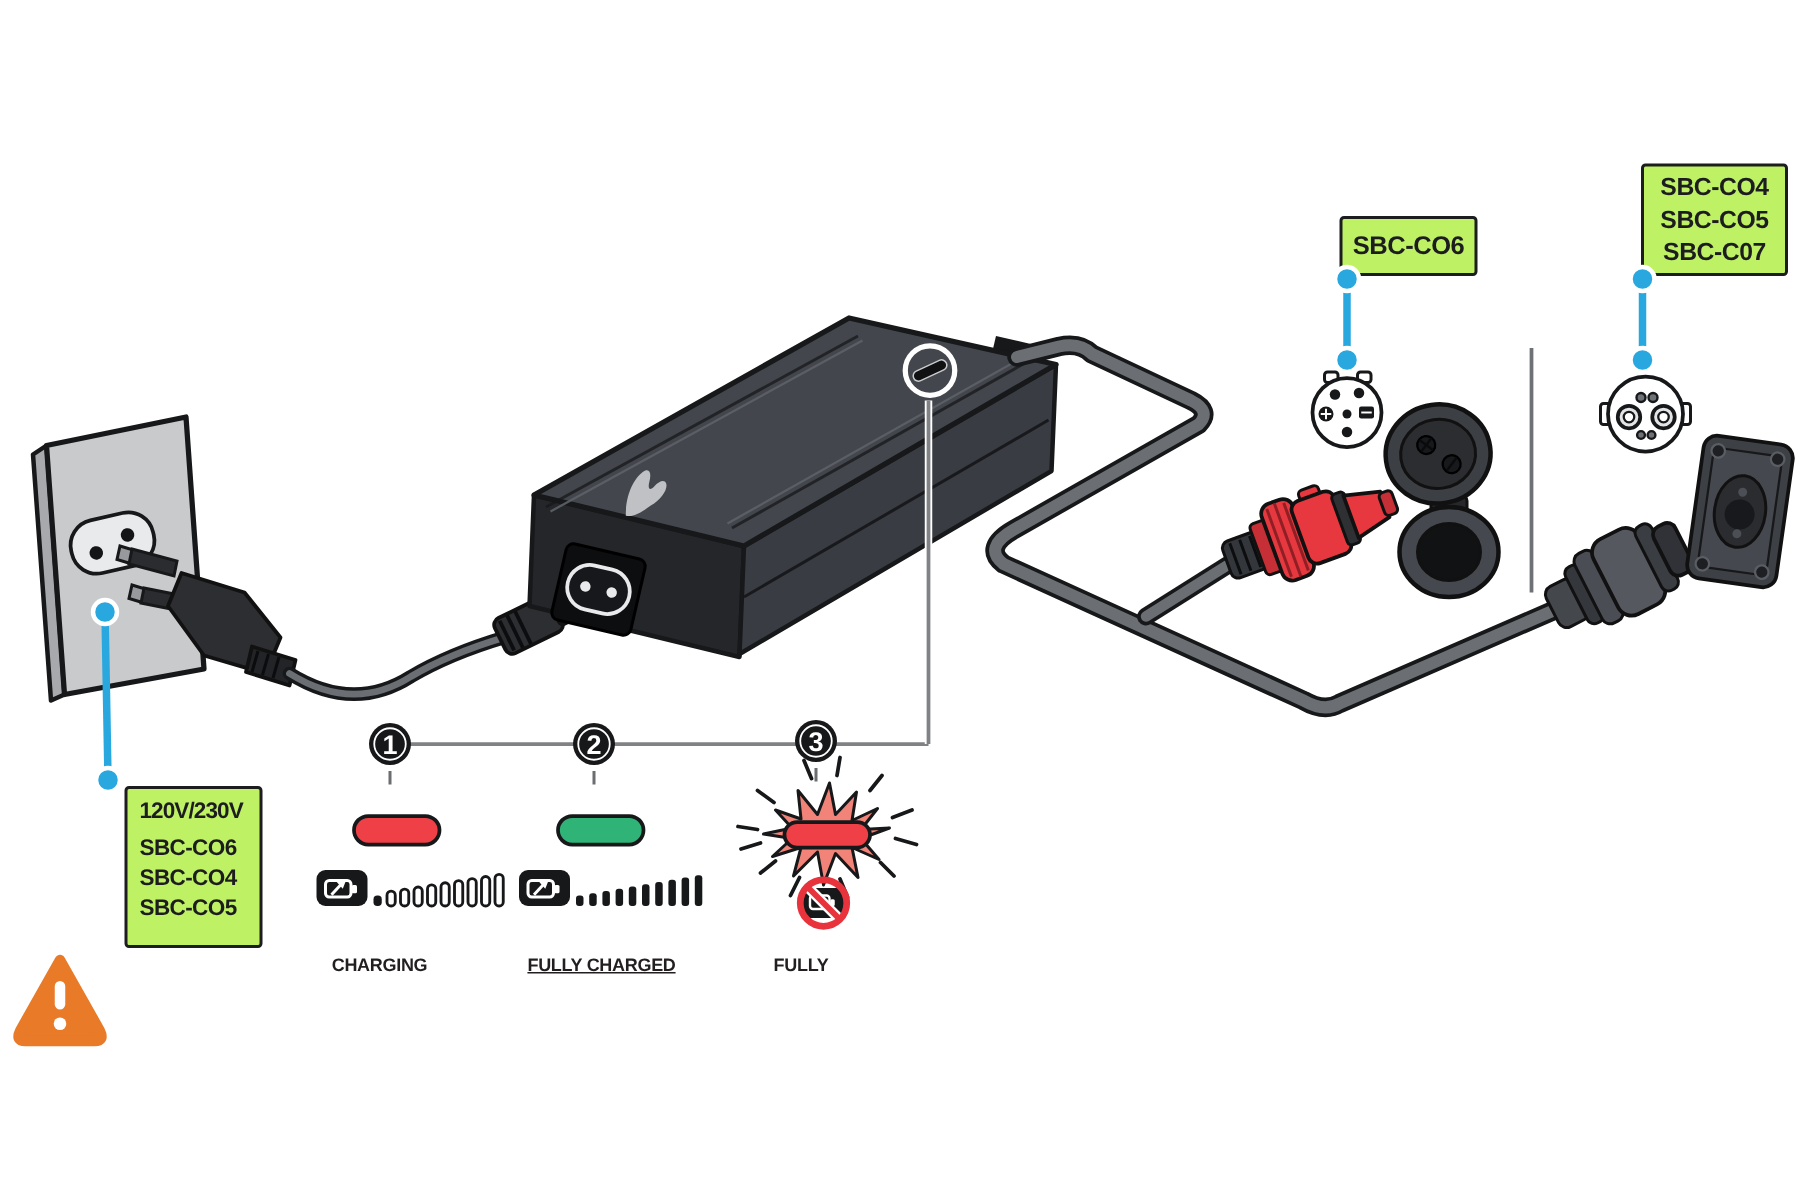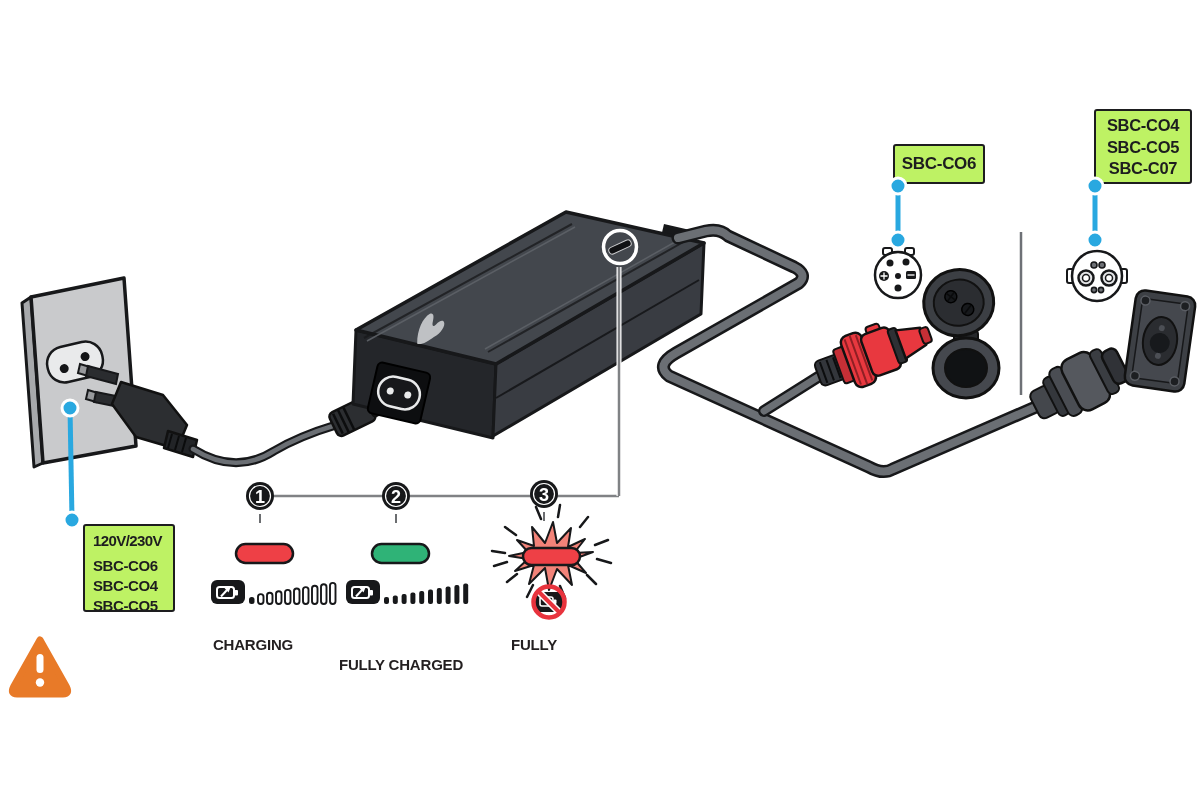--- a/index.html
+++ b/index.html
@@ -2,27 +2,27 @@
 <html><head>
 <meta charset="utf-8">
 <style>
   html,body{margin:0;padding:0;background:#fff;}
   .stage{position:relative;width:1200px;height:800px;background:#fff;overflow:hidden;
          font-family:"Liberation Sans","DejaVu Sans",sans-serif;color:#1d1d1f;}
   svg.scene{position:absolute;left:0;top:0;}
   svg.scene text{font-family:"Liberation Sans","DejaVu Sans",sans-serif;font-weight:800;fill:#fff;}
   .label-box{position:absolute;background:#bef264;border:2.5px solid #1d1d1f;border-radius:3px;
              font-weight:700;letter-spacing:-0.3px;color:#1d1d1f;box-sizing:border-box;}
-  .box-voltage{left:83px;top:524px;width:92px;height:88px;padding:6px 0 0 8px;font-size:15px;}
+  .box-voltage{left:83px;top:524px;width:92px;height:108px;padding:6px 0 0 8px;font-size:15px;}
   .box-voltage .v-title{font-weight:800;letter-spacing:-0.6px;margin-bottom:7px;}
   .box-voltage .v-model{line-height:20px;letter-spacing:-0.4px;}
   .box-warning{left:72px;top:634px;width:118px;height:62px;padding:8px 0 0 10px;font-size:15.5px;line-height:22px;}
   .box-co6{left:893px;top:144px;width:92px;height:40px;display:flex;align-items:center;justify-content:center;font-size:17px;}
   .box-co457{left:1094px;top:109px;width:98px;height:75px;text-align:center;font-size:16.5px;line-height:21.5px;padding-top:4px;}
-  .status-label{position:absolute;transform:translateX(-50%);font-weight:700;font-size:15px;
+  .status-label{position:absolute;transform:translateX(-50%);font-weight:700;font-size:12px;
                 letter-spacing:-0.2px;color:#231f20;white-space:nowrap;}
   .dot{position:absolute;width:13px;height:13px;background:#29a8e0;border:3px solid #fff;
        border-radius:50%;transform:translate(-50%,-50%);}
 </style>
 </head>
 <body>
 
 <div class="stage">
 
 <svg class="scene" width="1200" height="800" viewBox="0 0 1200 800">
@@ -272,21 +272,21 @@
 
 <div class="label-box box-voltage">
   <div class="v-title">120V/230V</div>
   <div class="v-model">SBC-CO6</div>
   <div class="v-model">SBC-CO4</div>
   <div class="v-model">SBC-CO5</div>
 </div>
 
 
 <div class="status-label" style="left:253px;top:636px;">CHARGING</div>
-<div class="status-label" style="left:401px;top:656px;">FULLY CHARGED</div>
+<div class="status-label" style="left:401px;top:636px;text-decoration:underline;">FULLY CHARGED</div>
 <div class="status-label" style="left:534px;top:636px;">FULLY</div>
 
 <div class="dot" style="left:898px;top:186px;"></div>
 <div class="dot" style="left:898px;top:240px;"></div>
 <div class="dot" style="left:1095px;top:186px;"></div>
 <div class="dot" style="left:1095px;top:240px;"></div>
 <div class="dot" style="left:70px;top:408px;"></div>
 <div class="dot" style="left:72px;top:520px;"></div>
 
 </div>

